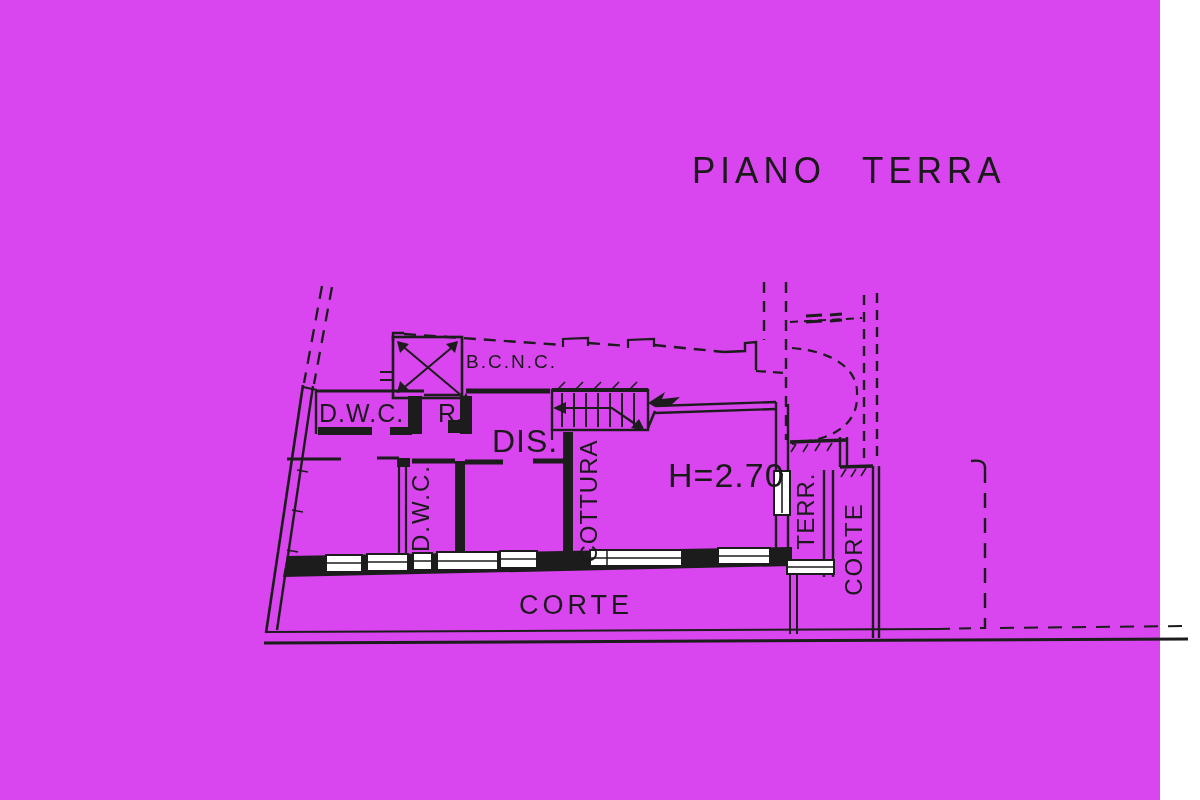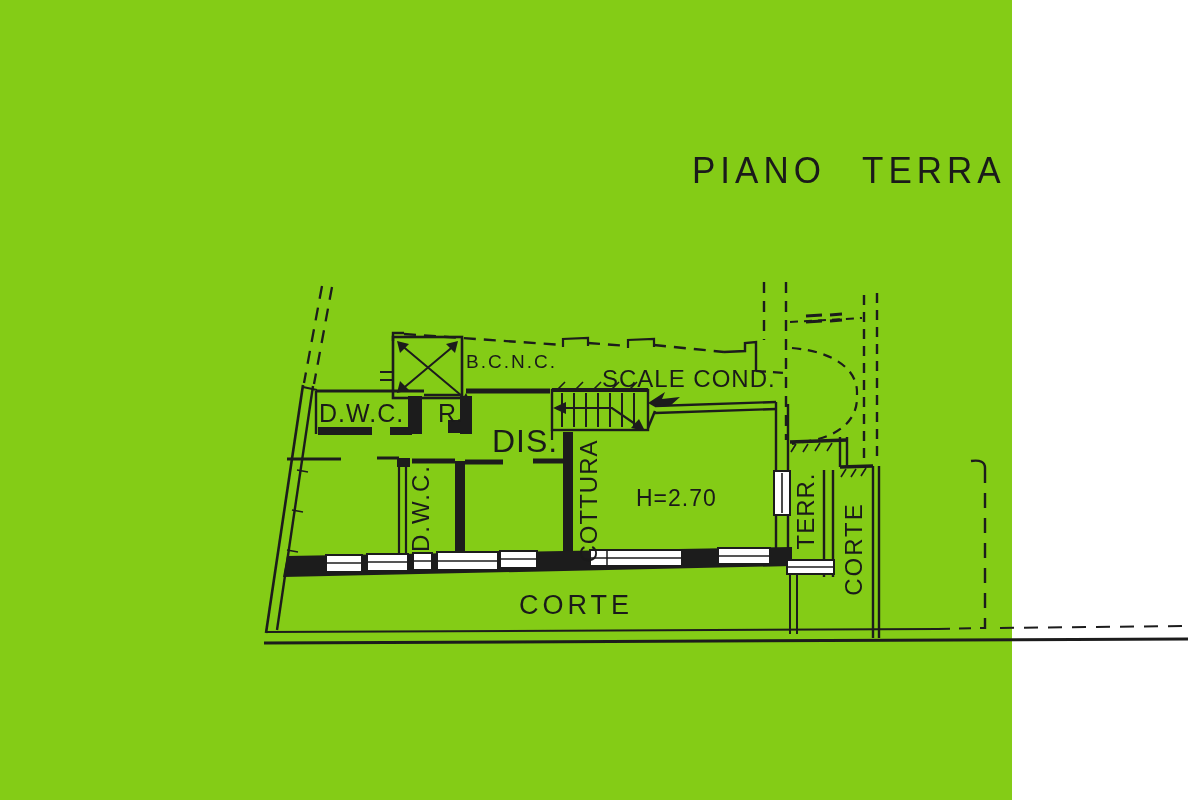--- a/index.html
+++ b/index.html
@@ -1,16 +1,16 @@
 <!DOCTYPE html>
 <html><head>
 <meta charset="utf-8">
 <style>
   html,body{margin:0;padding:0;width:1200px;height:800px;background:#ffffff;overflow:hidden;}
-  #stage{position:relative;width:1012px;height:800px;background:#84cc16;
+  #stage{position:relative;width:1160px;height:800px;background:#d946ef;
          font-family:"Liberation Sans", sans-serif;color:#161616;}
   .lbl{position:absolute;white-space:nowrap;color:#1a1a1a;font-weight:500;}
   .title{font-size:35px;letter-spacing:5px;word-spacing:22px;font-weight:500;
          transform:scaleY(1.04);}
   .vlabel{position:absolute;text-align:center;transform:rotate(-90deg);}
   svg{position:absolute;left:0;top:0;}
   .ink{stroke:#1c1c1c;fill:none;}
 </style>
 </head>
 <body>
@@ -147,32 +147,31 @@
       <rect fill="#ffffff" stroke="#1c1c1c" stroke-width="2" x="787" y="560" width="47" height="14"></rect>
       <path class="ink" stroke-width="1.5" d="M788,567 L833,567"></path>
       <path class="ink" stroke-width="2" d="M790,574 L790,634 M797,574 L797,634"></path>
     </g>
   </svg>
 
   <div class="lbl title" style="left:692px;top:151px;">PIANO TERRA</div>
 
   <div class="lbl" style="left:466px;top:351px;font-size:19px;letter-spacing:2px;">B.C.N.C.</div>
 
-  <div class="lbl" style="left:602px;top:365px;font-size:24px;letter-spacing:1px;">SCALE COND.</div>
 
   <div class="lbl" style="left:319px;top:399px;font-size:25px;letter-spacing:1px;">D.W.C.</div>
 
   <div class="lbl" style="left:438px;top:399px;font-size:25px;">R.</div>
 
   <div class="lbl" style="left:492px;top:423px;font-size:32px;letter-spacing:1px;">DIS.</div>
 
   <div class="lbl vlabel" style="left:366px;top:494px;width:110px;font-size:24px;letter-spacing:2px;">D.W.C.</div>
 
   <div class="lbl vlabel" style="left:524px;top:487px;width:130px;font-size:24px;letter-spacing:1px;">COTTURA</div>
 
-  <div class="lbl" style="left:636px;top:456px;font-size:23px;letter-spacing:1px;margin-top:29px;">H=2.70</div>
+  <div class="lbl" style="left:668px;top:456px;font-size:34px;letter-spacing:1px;">H=2.70</div>
 
   <div class="lbl vlabel" style="left:756px;top:497px;width:100px;font-size:24px;letter-spacing:1px;">TERR.</div>
 
   <div class="lbl vlabel" style="left:799px;top:535px;width:110px;font-size:24px;letter-spacing:2px;">CORTE</div>
 
   <div class="lbl" style="left:519px;top:590px;font-size:27px;letter-spacing:4px;">CORTE</div>
 </div>
 
 </body></html>

